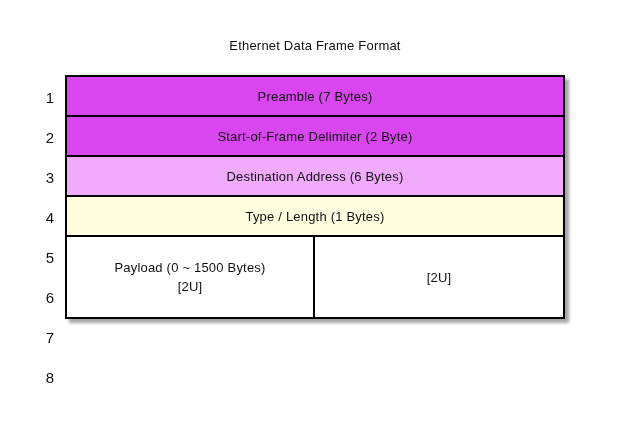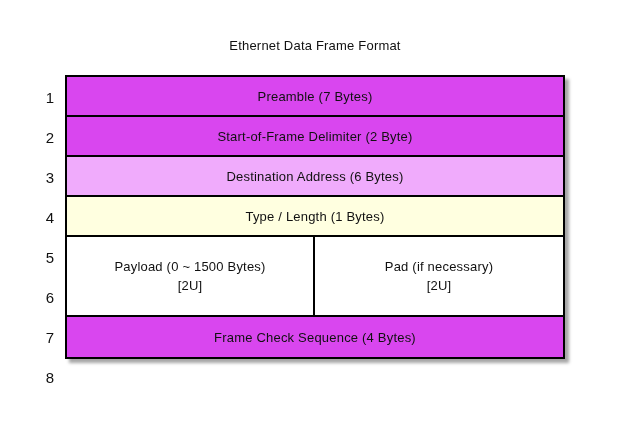--- a/index.html
+++ b/index.html
@@ -97,19 +97,17 @@
   <div class="frame-row seg-gray">Start-of-Frame Delimiter (2 Byte)</div>
   <div class="frame-row seg-blue">Destination Address (6 Bytes)</div>
   <div class="frame-row seg-yellow">Type / Length (1 Bytes)</div>
   <div class="frame-row double seg-white">
     <div class="split-row">
       <div class="split-cell left">
         <div>Payload (0 ~ 1500 Bytes)</div>
         <div>[2U]</div>
       </div>
       <div class="split-cell">
-        <div>Pad (if necessary)</div>
         <div>[2U]</div>
       </div>
     </div>
   </div>
-  <div class="frame-row seg-gray">Frame Check Sequence (4 Bytes)</div>
 </div>
 
 </body></html>

